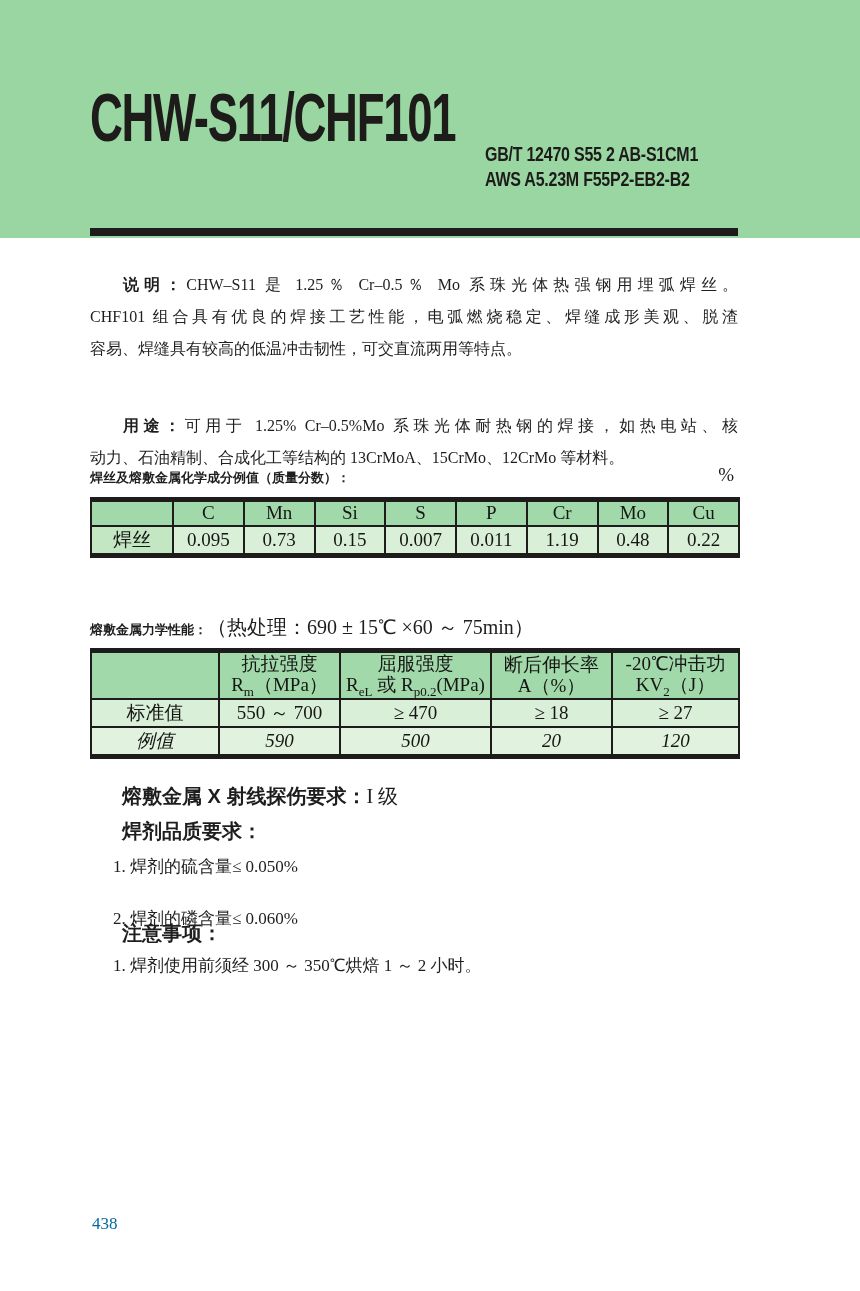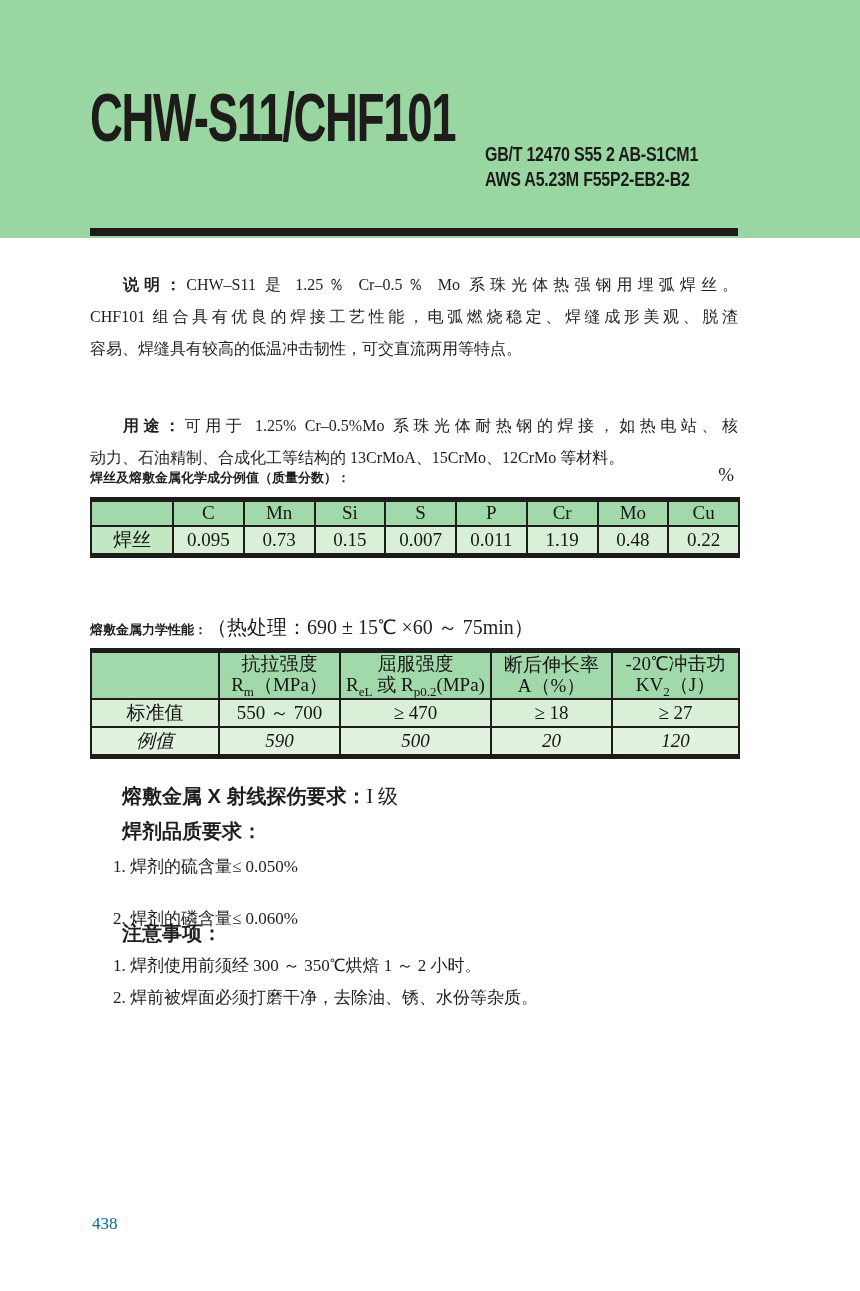--- a/index.html
+++ b/index.html
@@ -189,17 +189,16 @@
   <div class="blk heading-line" style="top:781px;">
     <span class="hei">熔敷金属 X 射线探伤要求：</span><span>I 级</span>
   </div>
   <div class="blk item-line" style="top:852px;">1. 焊剂的硫含量≤ 0.050%</div>
   <div class="blk item-line" style="top:884px;margin-top:20px;">2. 焊剂的磷含量≤ 0.060%</div>
 
   <div class="blk heading-line" style="top:918px;">
     <span class="hei">注意事项：</span>
   </div>
   <div class="blk item-line" style="top:951px;">1. 焊剂使用前须经 300 ～ 350℃烘焙 1 ～ 2 小时。</div>
-  <div class="blk item-line" style="top:983px;">2. 焊前被焊面必须打磨干净，去除油、锈、水份等杂质。</div>
 
   <div class="pageno">438</div>
 
 </div>
 
 </body></html>

